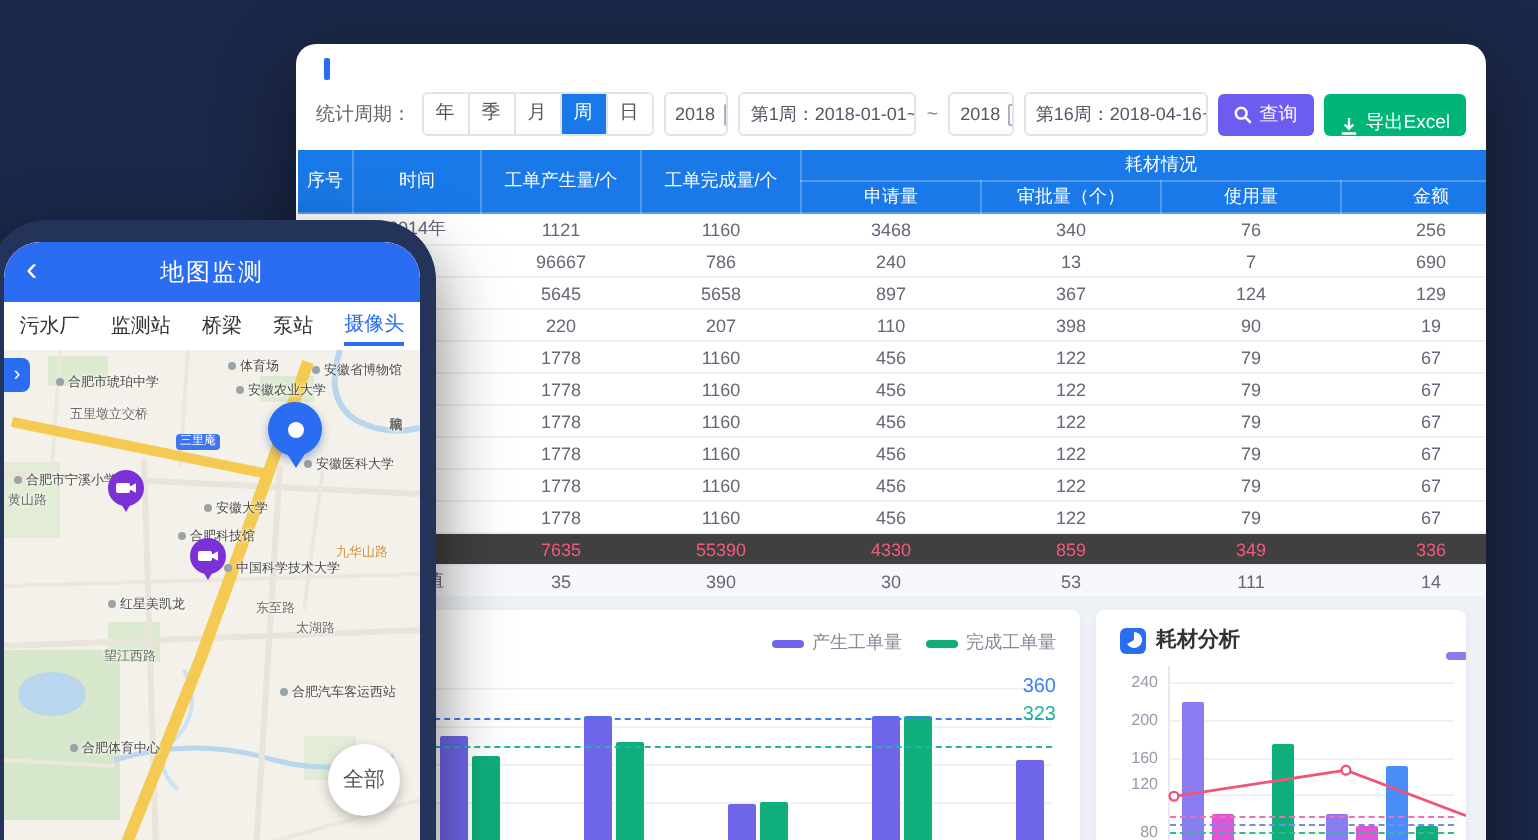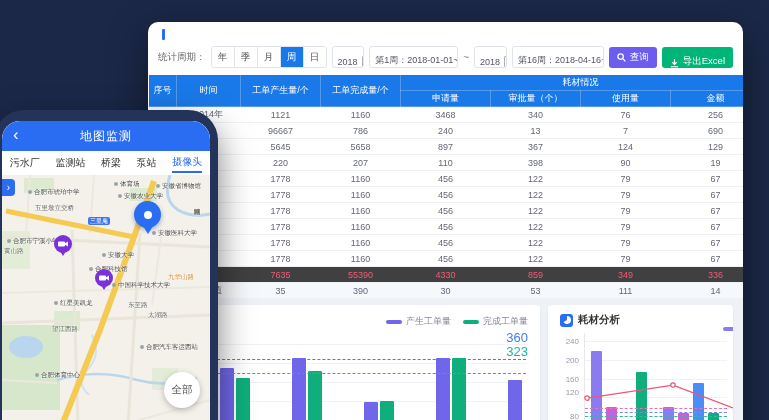--- a/index.html
+++ b/index.html
@@ -13,21 +13,21 @@
   .crumb-row{display:flex;align-items:center;padding:7px 14px 2px;}
   .crumb-bar{width:3px;height:11px;background:#2a6cf2;border-radius:1px;margin-right:6px;}
   .crumb-text{font-size:11px;color:#333;font-weight:bold;letter-spacing:.5px;}
   .filter-row{display:flex;align-items:center;padding:4px 10px 6px;gap:5px;white-space:nowrap;}
   .filter-label{font-size:9.5px;color:#666;flex-shrink:0;}
   .seg{display:flex;border:1px solid #dfe4ec;border-radius:3px;overflow:hidden;flex-shrink:0;}
   .seg-item{width:22px;height:20px;line-height:20px;text-align:center;font-size:9.5px;color:#555;
             background:#fff;border-right:1px solid #dfe4ec;cursor:pointer;}
   .seg-item:last-child{border-right:none;}
   .seg-item.active{background:#1a79e8;color:#fff;}
-  .box{border:1px solid #dfe4ec;border-radius:3px;height:20px;display:flex;align-items:flex-end;
+  .box{border:1px solid #dfe4ec;border-radius:3px;height:20px;display:flex;align-items:center;
        padding:0 5px;background:#fff;color:#556;font-size:9px;gap:4px;overflow:hidden;flex-shrink:1;}
   .cal-icon{display:inline-block;width:9px;height:9px;border:1px solid #aab2c0;border-radius:1px;
             position:relative;flex-shrink:0;}
   .cal-icon:before{content:'';position:absolute;left:1px;right:1px;top:2px;border-top:1px solid #aab2c0;}
   .tilde{font-size:10px;color:#888;}
   .btn{height:21px;border:none;border-radius:3px;color:#fff;display:flex;align-items:center;
        padding:0 8px;gap:4px;font-size:9.5px;cursor:pointer;flex-shrink:0;}
   .btn.query{background:#6d5cf0;}
   .btn.export{background:#00b578;align-items:flex-end;}
 
@@ -53,21 +53,21 @@
               font-size:10.5px;color:#333;font-weight:bold;}
   .title-icon{width:13px;height:13px;border-radius:3px;background:#2a6cf2;display:flex;
               align-items:center;justify-content:center;}
   .legendR{position:absolute;top:12px;right:-6px;}
   .plot{position:absolute;}
   #plotL{left:34px;right:14px;top:34px;bottom:0;}
   #plotR{left:36px;right:6px;top:28px;height:120px;border-left:1px solid #e8e9f0;}
   .grid-h{position:absolute;left:0;right:0;height:0;border-top:1px solid #f1f2f7;}
   .bar{position:absolute;bottom:0;border-radius:1px 1px 0 0;}
   .refline{position:absolute;left:0;right:0;height:0;border-top:1px dashed;}
-  .reflabel{position:absolute;right:-2px;font-size:13px;transform:translateY(-100%);}
+  .reflabel{position:absolute;right:-2px;font-size:10px;transform:translateY(-100%);}
   .ytick{position:absolute;left:-30px;width:24px;text-align:right;font-size:8px;color:#99a;
          transform:translateY(-50%);}
   .linesvg{position:absolute;left:0;top:0;overflow:visible;}
 
   
   .phone{position:absolute;left:-6px;top:110px;width:224px;height:330px;background:#243359;
          border-radius:30px 30px 0 0;padding:11px 8px 0;box-sizing:border-box;z-index:5;
          box-shadow:0 14px 34px rgba(0,0,0,.5);}
   .screen{height:100%;background:#fff;border-radius:18px 18px 0 0;overflow:hidden;
           display:flex;flex-direction:column;}

